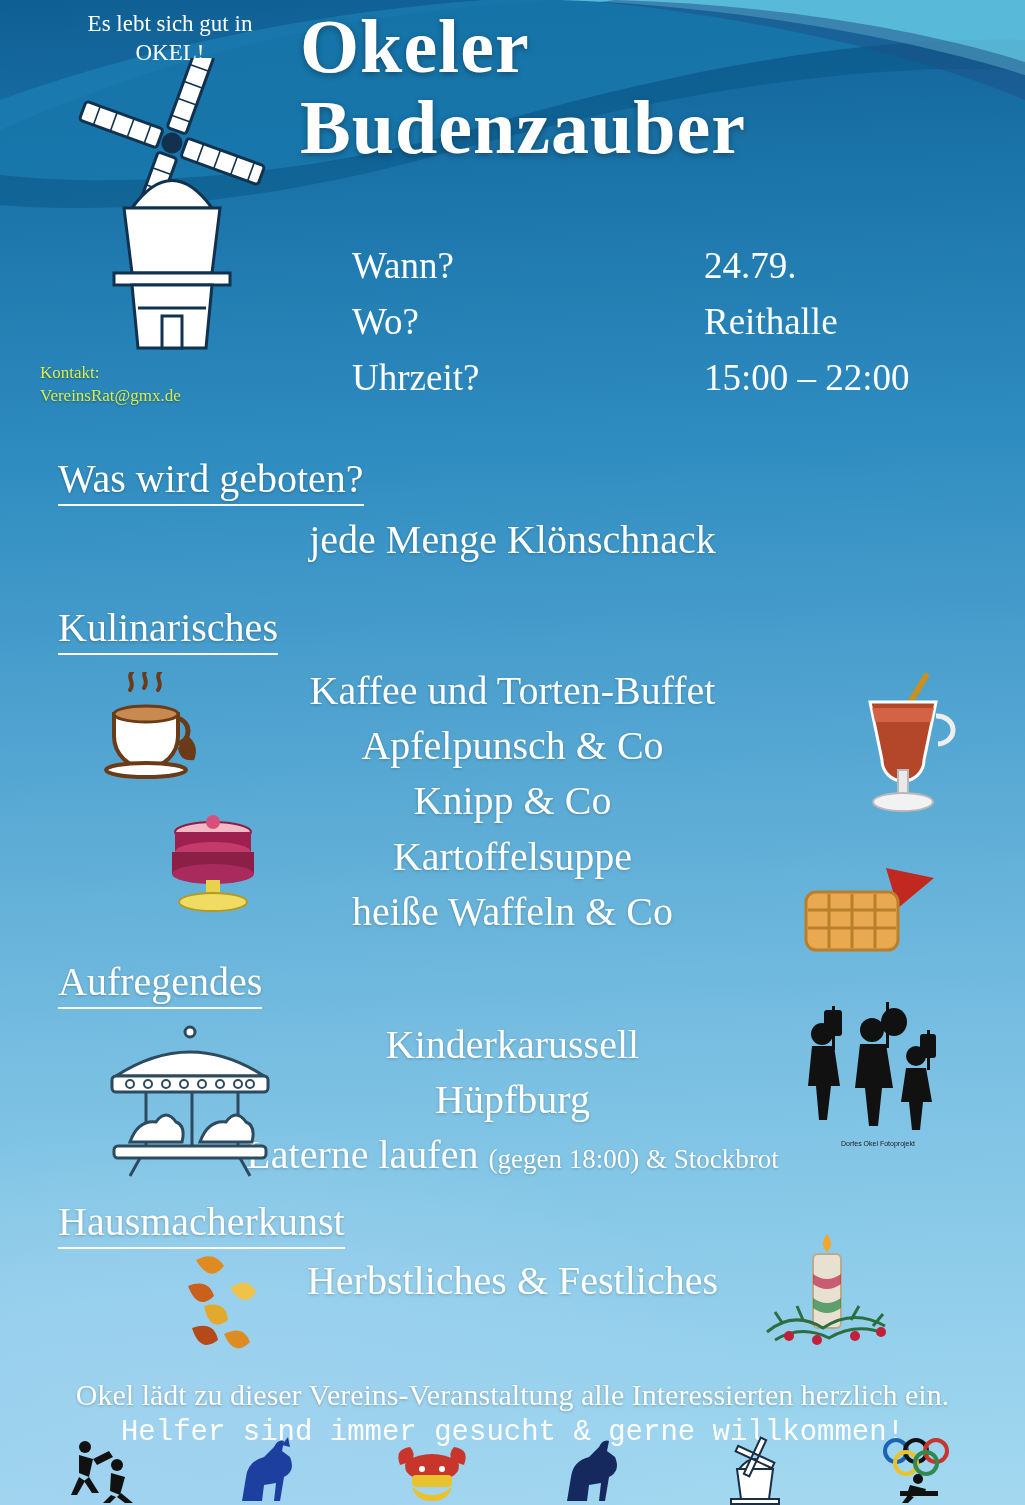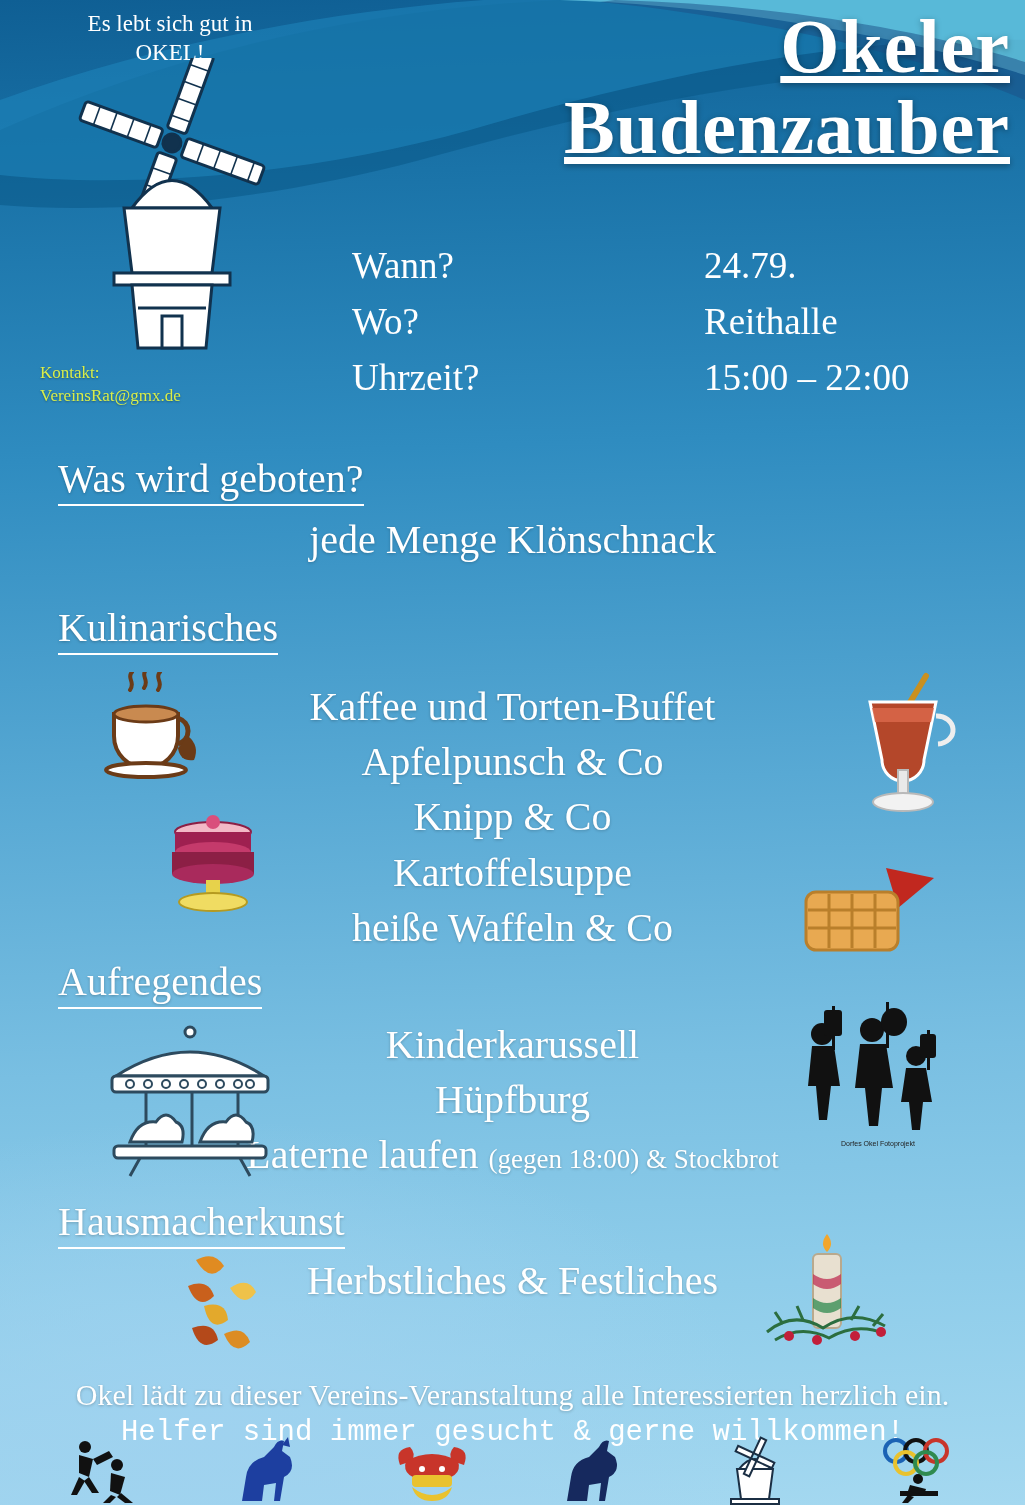--- a/index.html
+++ b/index.html
@@ -29,23 +29,22 @@
     width: 1025px;
     height: 250px;
     overflow: hidden;
     pointer-events: none;
   }
   .title-block {
     position: absolute;
     top: 8px;
     left: 300px;
     width: 710px;
-    text-align: right;
+    text-align: left;
     color: #ffffff;
-    text-decoration: underline;
   }
   .title-line1 {
     font-size: 76px;
     font-weight: bold;
     line-height: 1.0;
     letter-spacing: 1px;
     text-shadow: 0 2px 6px rgba(0,0,0,.35);
   }
   .title-line2 {
     font-size: 76px;
@@ -117,21 +116,21 @@
     font-size: 40px;
     line-height: 1.38;
     text-shadow: 0 1px 3px rgba(0,0,0,.22);
   }
   .small-note { font-size: 27px; }
 
   .offer { top: 455px; }
   .offer .sec-lines { margin-top: 6px; font-size: 40px; }
 
   .kulinarisches { top: 604px; }
-  .kulinarisches .sec-lines { margin-top: 24px; }
+  .kulinarisches .sec-lines { margin-top: 8px; }
 
   .aufregendes { top: 958px; }
   .aufregendes .sec-lines { margin-top: 8px; }
 
   .hausmacher { top: 1198px; }
   .hausmacher .sec-lines { margin-top: 4px; }
 
   .footer {
     position: absolute;
     left: 0;

